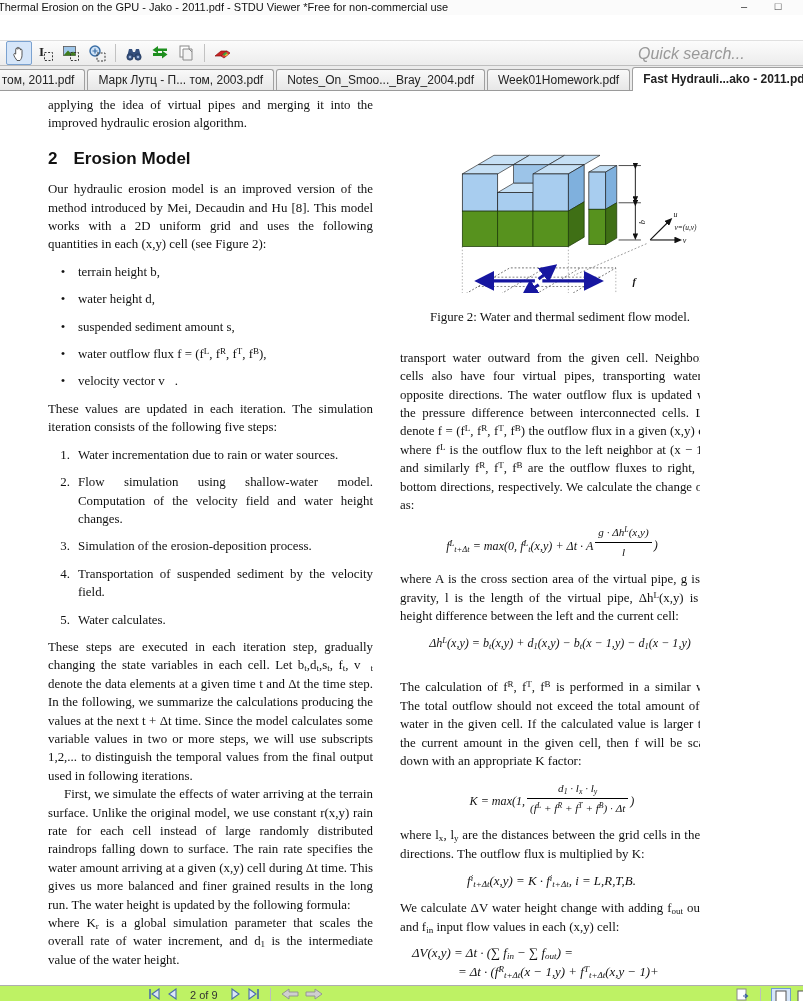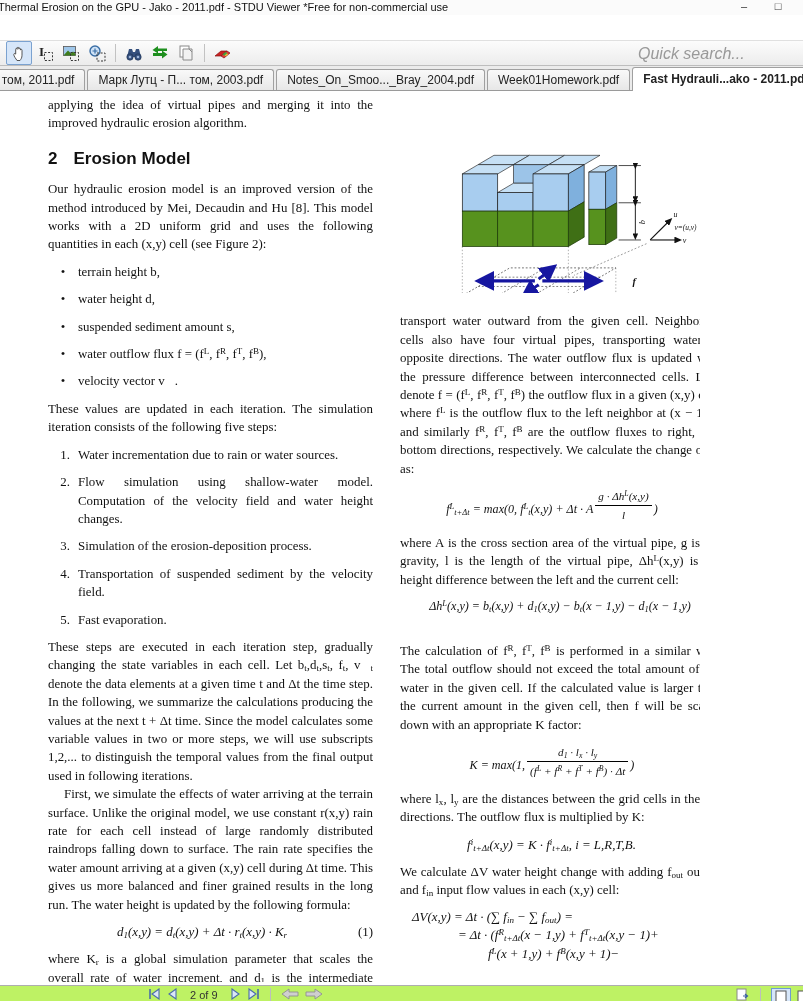--- a/index.html
+++ b/index.html
@@ -214,29 +214,25 @@
         <div class="li">
             <span class="mark num">3.</span>
             <span class="txt">Simulation of the erosion-deposition process.</span>
           </div>
         <div class="li">
             <span class="mark num">4.</span>
             <span class="txt">Transportation of suspended sediment by the velocity field.</span>
           </div>
         <div class="li">
             <span class="mark num">5.</span>
-            <span class="txt">Fast evaporation.</span>
+            <span class="txt">Water calculates.</span>
           </div>
       </div>
       <p class="para">These steps are executed in each iteration step, gradually changing the state variables in each cell. Let b<sub>t</sub>,d<sub>t</sub>,s<sub>t</sub>, f<sub>t</sub>, v⃗<sub>t</sub> denote the data elements at a given time t and Δt the time step. In the following, we summarize the calculations producing the values at the next t + Δt time. Since the model calculates some variable values in two or more steps, we will use subscripts 1,2,... to distinguish the temporal values from the final output used in following iterations.</p>
       <p class="para indent">First, we simulate the effects of water arriving at the terrain surface.  Unlike the original model, we use constant r(x,y) rain rate for each cell instead of large randomly distributed raindrops falling down to surface.  The rain rate specifies the water amount arriving at a given (x,y) cell during Δt time.  This gives us more balanced and finer grained results in the long run.  The water height is updated by the following formula:</p>
-      <div class="eq">
-        <span class="body">d<sub>1</sub>(x,y) = d<sub>t</sub>(x,y) + Δt · r<sub>t</sub>(x,y) · K<sub>r</sub></span>
-        <span class="tag">(1)</span>
-      </div>
       <p class="para">where K<sub>r</sub> is a global simulation parameter that scales the overall rate of water increment, and d<sub>1</sub> is the intermediate value of the water height.</p>
 
     </div>
 
     <div class="col col-right">
       <div class="figure">
         <svg width="320" height="200" viewBox="0 0 330 215">
           <defs>
             <marker id="mb" markerWidth="6" markerHeight="6" refX="4" refY="3" orient="auto">
                 <path d="M0,0 L6,3 L0,6 z" fill="#1616a0"></path>
@@ -308,20 +304,21 @@
             <line x1="140" y1="263" x2="132" y2="271" marker-end="url(#mr)"></line>
             <line x1="146" y1="262" x2="172" y2="269" marker-end="url(#mr)"></line>
           </g>
           <text x="237" y="259" font-size="10" font-style="italic" font-weight="bold" font-family="Liberation Serif,serif" fill="#111">ΔSi</text>
 
           <line x1="18" y1="272" x2="44" y2="246" stroke="#111" stroke-width="1.2" marker-end="url(#mk)"></line>
           <line x1="18" y1="272" x2="52" y2="272" stroke="#111" stroke-width="1.2" marker-end="url(#mk)"></line>
           <text x="46" y="243" font-size="9" font-style="italic" font-family="Liberation Serif,serif" fill="#111">y</text>
           <text x="55" y="276" font-size="9" font-style="italic" font-family="Liberation Serif,serif" fill="#111">x</text>
         </svg>
+        <div class="figcap">Figure 2: Water and thermal sediment flow model.</div>
       </div>
 
       <p class="para">transport water outward from the given cell.  Neighboring cells also have four virtual pipes, transporting water to opposite directions.  The water outflow flux is updated with the pressure difference between interconnected cells. Let's denote f = (f<sup>L</sup>, f<sup>R</sup>, f<sup>T</sup>, f<sup>B</sup>) the outflow flux in a given (x,y) cell, where f<sup>L</sup> is the outflow flux to the left neighbor at (x − 1,y), and similarly f<sup>R</sup>, f<sup>T</sup>, f<sup>B</sup> are the outflow fluxes to right, top, bottom directions, respectively.  We calculate the change of f<sup>L</sup> as:</p>
 
       <div class="eq eq-small">
         <span class="body"><span>f<sup>L</sup><sub>t+Δt</sub> = max(0, f<sup>L</sup><sub>t</sub>(x,y) + Δt · A</span><span class="frac"><span class="fr-n">g · Δh<sup>L</sup>(x,y)</span><span class="fr-d">l</span></span><span>)</span></span>
         <span class="tag">(2)</span>
       </div>
 
       <p class="para">where A is the cross section area of the virtual pipe, g is the gravity, l is the length of the virtual pipe, Δh<sup>L</sup>(x,y) is the height difference between the left and the current cell:</p>

